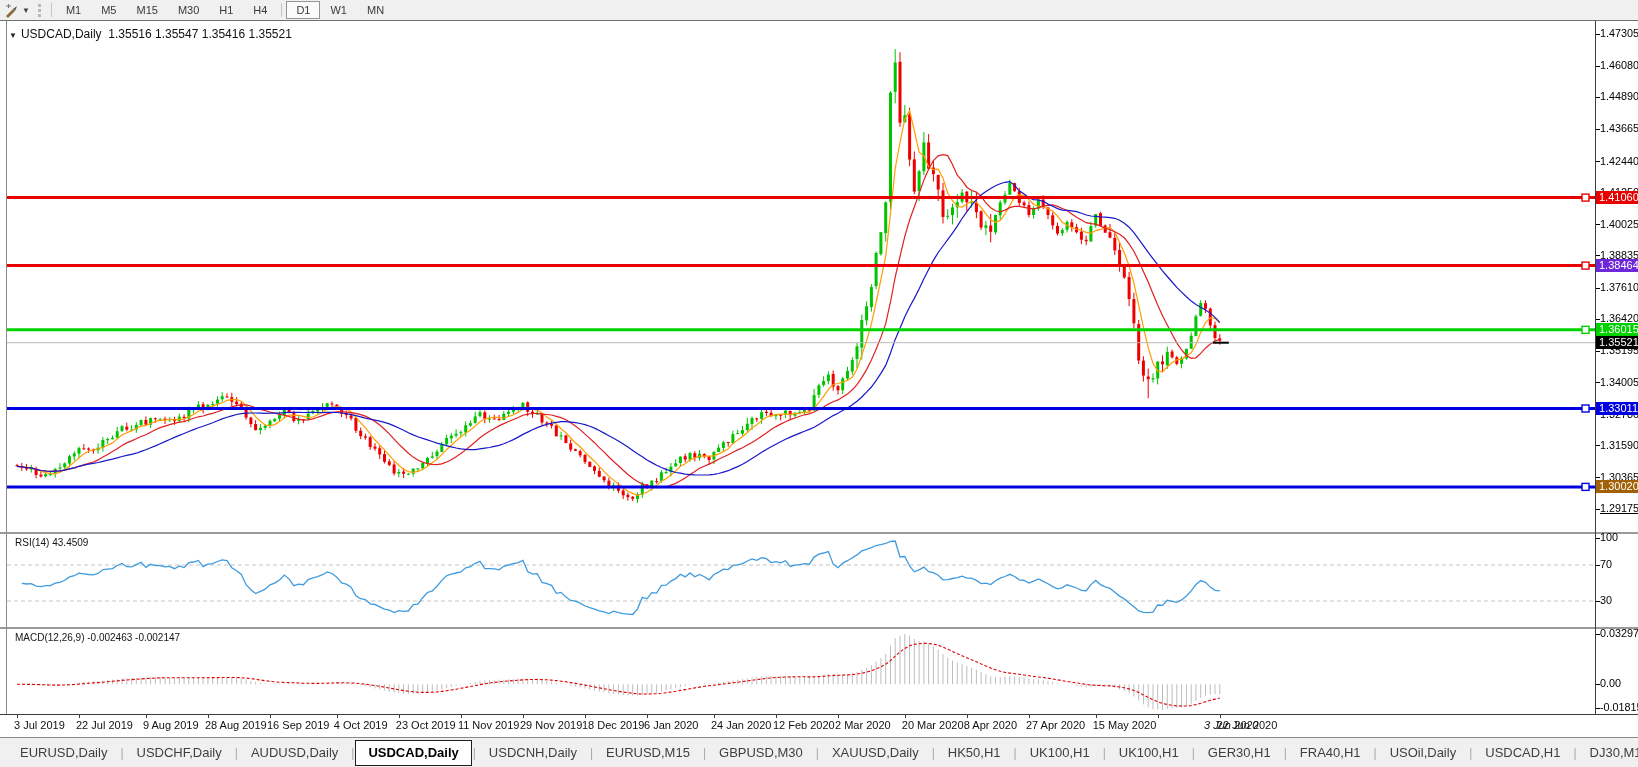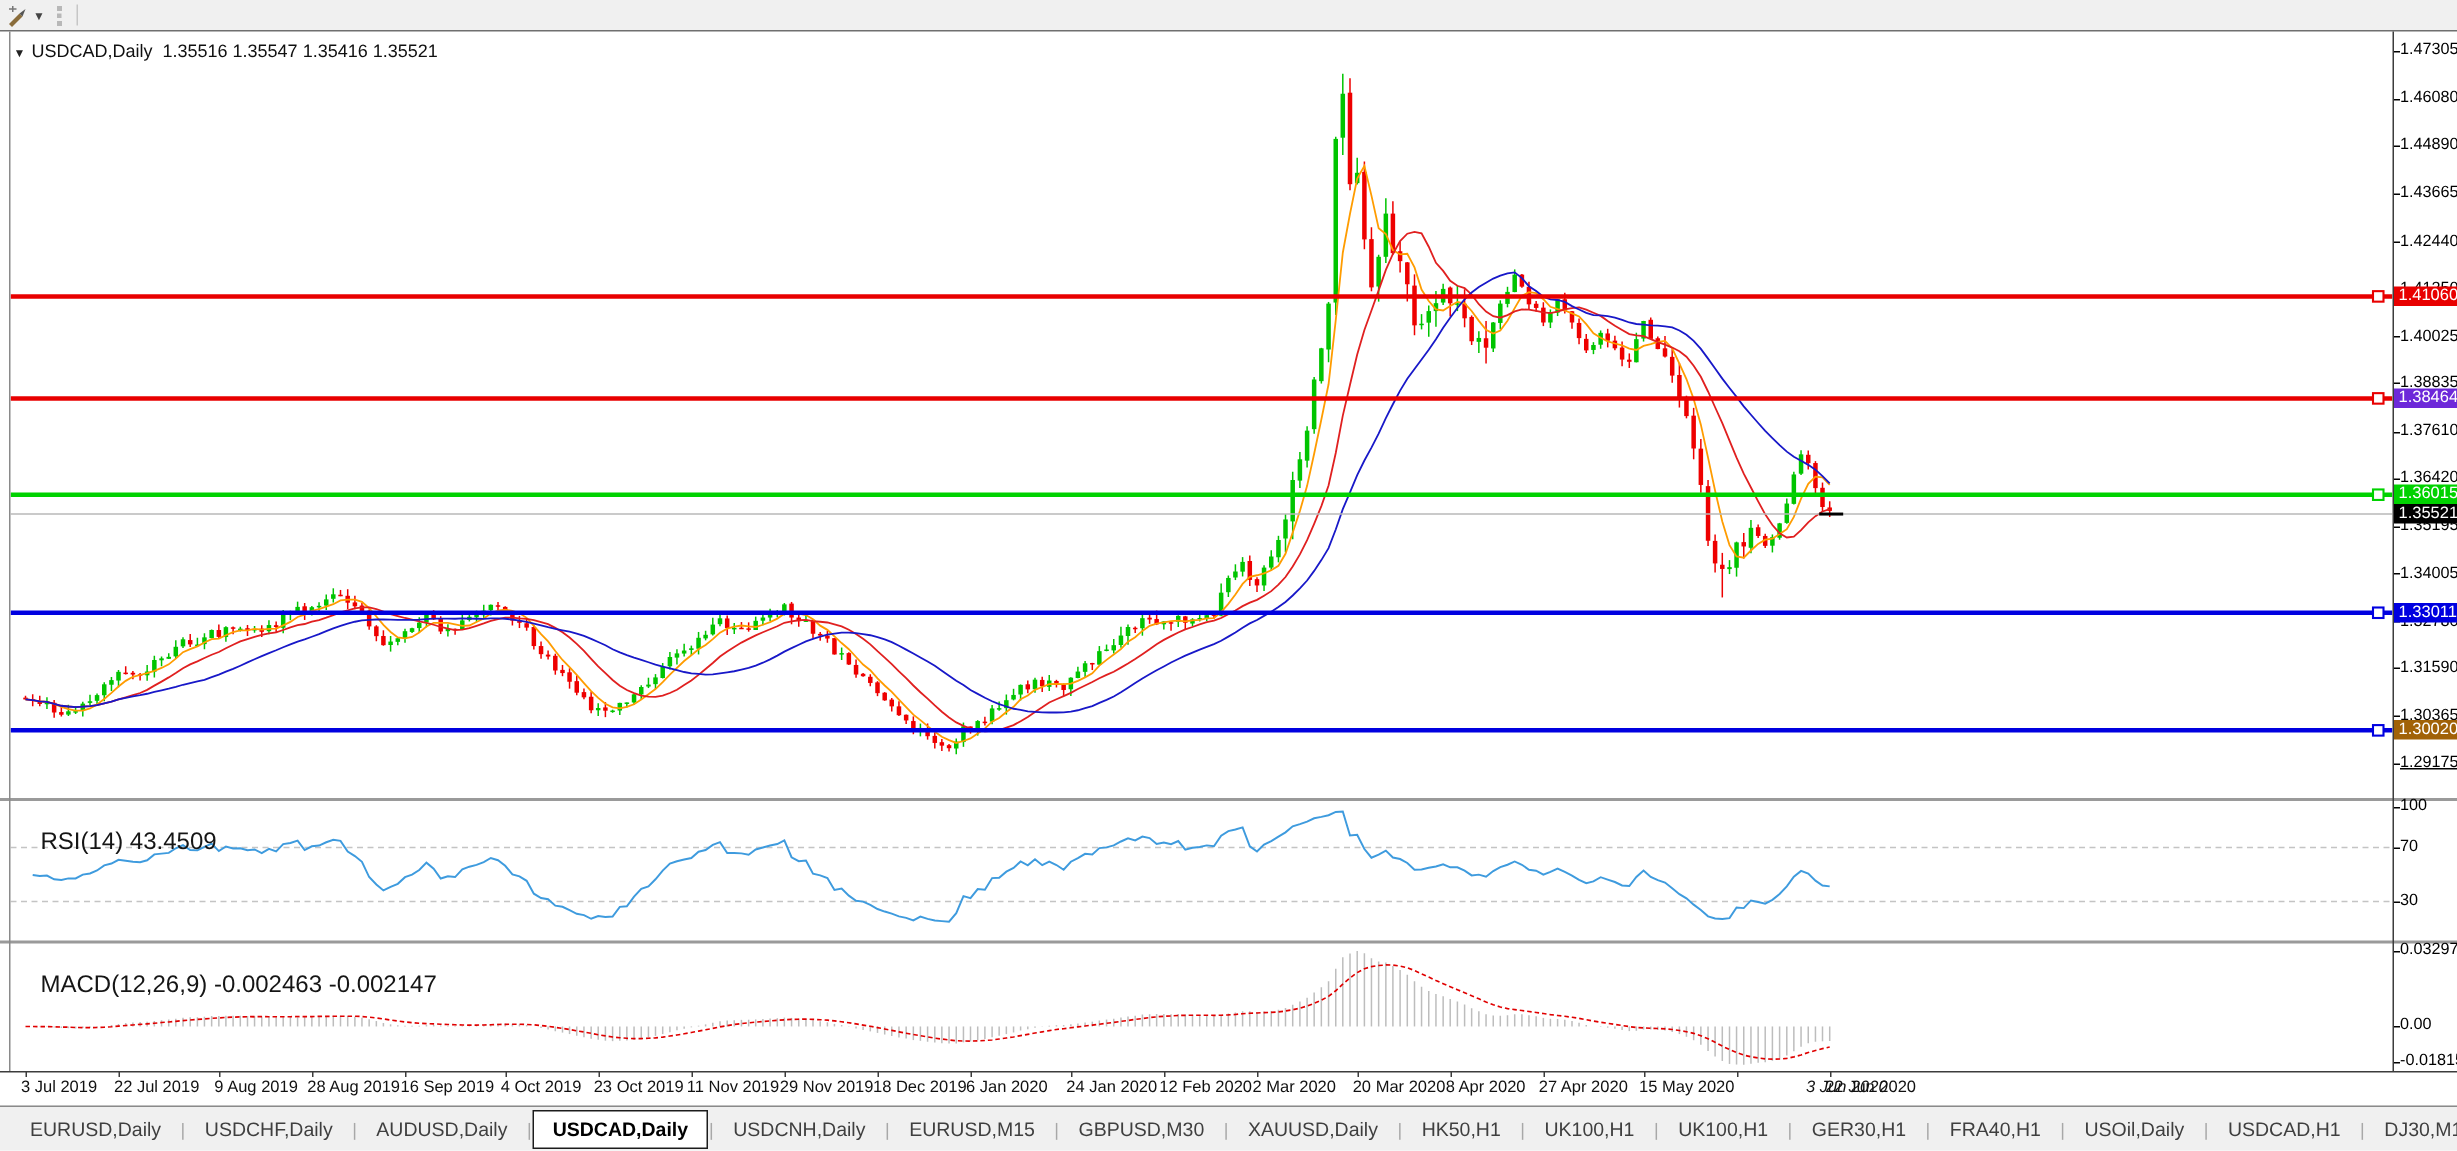--- a/index.html
+++ b/index.html
@@ -14,21 +14,21 @@
   .tf-btn.active{background:#fbfbfb;border:1px solid #949494;}
   
   .chartwin{position:absolute;top:20px;left:0;width:1638px;height:717px;background:#fff;border-top:1px solid #6f6f6f;}
   .frame-left{position:absolute;left:6px;top:0;width:1px;height:693px;background:#8a8a8a;}
   .axis-vline{position:absolute;left:1595px;top:0;width:1px;height:693px;background:#3c3c3c;}
   .panel-sep{position:absolute;left:0;width:1638px;height:2px;background:#9a9a9a;}
   .bottom-frame{position:absolute;left:0;top:693px;width:1638px;height:1px;background:#3c3c3c;}
   .plot{position:absolute;left:7px;}
   .title{position:absolute;left:9px;top:6px;font-size:12px;color:#101010;white-space:pre;}
   .title .tri{font-size:8px;color:#222;margin-right:4px;}
-  .ind-label{position:absolute;left:27px;font-size:16px;color:#151515;z-index:3;margin-top:16px;}
+  .ind-label{position:absolute;left:15px;font-size:10px;color:#151515;z-index:3;}
   .axis-col{position:absolute;left:1596px;top:0;width:42px;height:693px;overflow:hidden;text-align:right;}
   .ptick{position:absolute;left:4px;font-size:10.8px;color:#000;white-space:nowrap;}
   .ptick-dash{position:absolute;left:0;width:4px;height:1px;background:#000;}
   .pbadge{position:absolute;left:0;width:42px;height:13px;line-height:13px;font-size:11px;color:#fff;padding-left:3px;box-sizing:border-box;white-space:nowrap;}
   .date-axis{position:absolute;left:7px;top:695px;width:1588px;height:18px;font-size:11px;color:#111;}
   .date-lbl{position:absolute;top:3px;white-space:nowrap;}
   .date-tick{position:absolute;top:-2px;width:1px;height:4px;background:#3c3c3c;}
   
   .tabbar{position:absolute;bottom:0;left:0;width:1638px;height:30px;background:#f0f0f0;border-top:1px solid #8a8a8a;display:flex;align-items:center;padding-left:8px;box-sizing:border-box;font-size:13px;color:#3f3f3f;}
   .tab{padding:2px 12px;height:18px;line-height:18px;white-space:nowrap;cursor:default;}
@@ -43,20 +43,32 @@
     <svg width="15" height="15" viewBox="0 0 15 15">
       <path d="M2 13 L9 6 L11 8 L4 15 Z" fill="#8a6d3b"></path>
       <path d="M9 6 L11 8 L13 3 Z" fill="#555"></path>
       <line x1="2" y1="3" x2="7" y2="3" stroke="#777" stroke-width="1"></line>
       <line x1="4.5" y1="1" x2="4.5" y2="5" stroke="#777" stroke-width="1"></line>
     </svg>
     <span class="caret">▼</span>
   </div>
   <div class="grip"></div>
   <div class="vsep"></div>
+  <div id="tf-buttons" style="display:flex;align-items:center;">
+      <div class="tf-btn">M1</div>
+      <div class="tf-btn">M5</div>
+      <div class="tf-btn">M15</div>
+      <div class="tf-btn">M30</div>
+      <div class="tf-btn">H1</div>
+      <div class="tf-btn">H4</div>
+      <div class="vsep"></div>
+      <div class="tf-btn active">D1</div>
+      <div class="tf-btn">W1</div>
+      <div class="tf-btn">MN</div>
+    </div>
 </div>
 
 <div class="chartwin">
   <div class="title"><span class="tri">▼</span><span>USDCAD,Daily</span>&nbsp; <span>1.35516</span> <span>1.35547</span> <span>1.35416</span> <span>1.35521</span></div>
 
   <svg id="main-svg" class="plot" style="top:2px" width="1588" height="509">
       <g>
         <line x1="10.0" y1="440.9" x2="10.0" y2="443.4" stroke="#ee0000" stroke-width="1"></line>
         <rect x="8.5" y="442.1" width="3" height="1.2" fill="#ee0000"></rect>
         <line x1="14.8" y1="439.9" x2="14.8" y2="447.9" stroke="#ee0000" stroke-width="1"></line>

